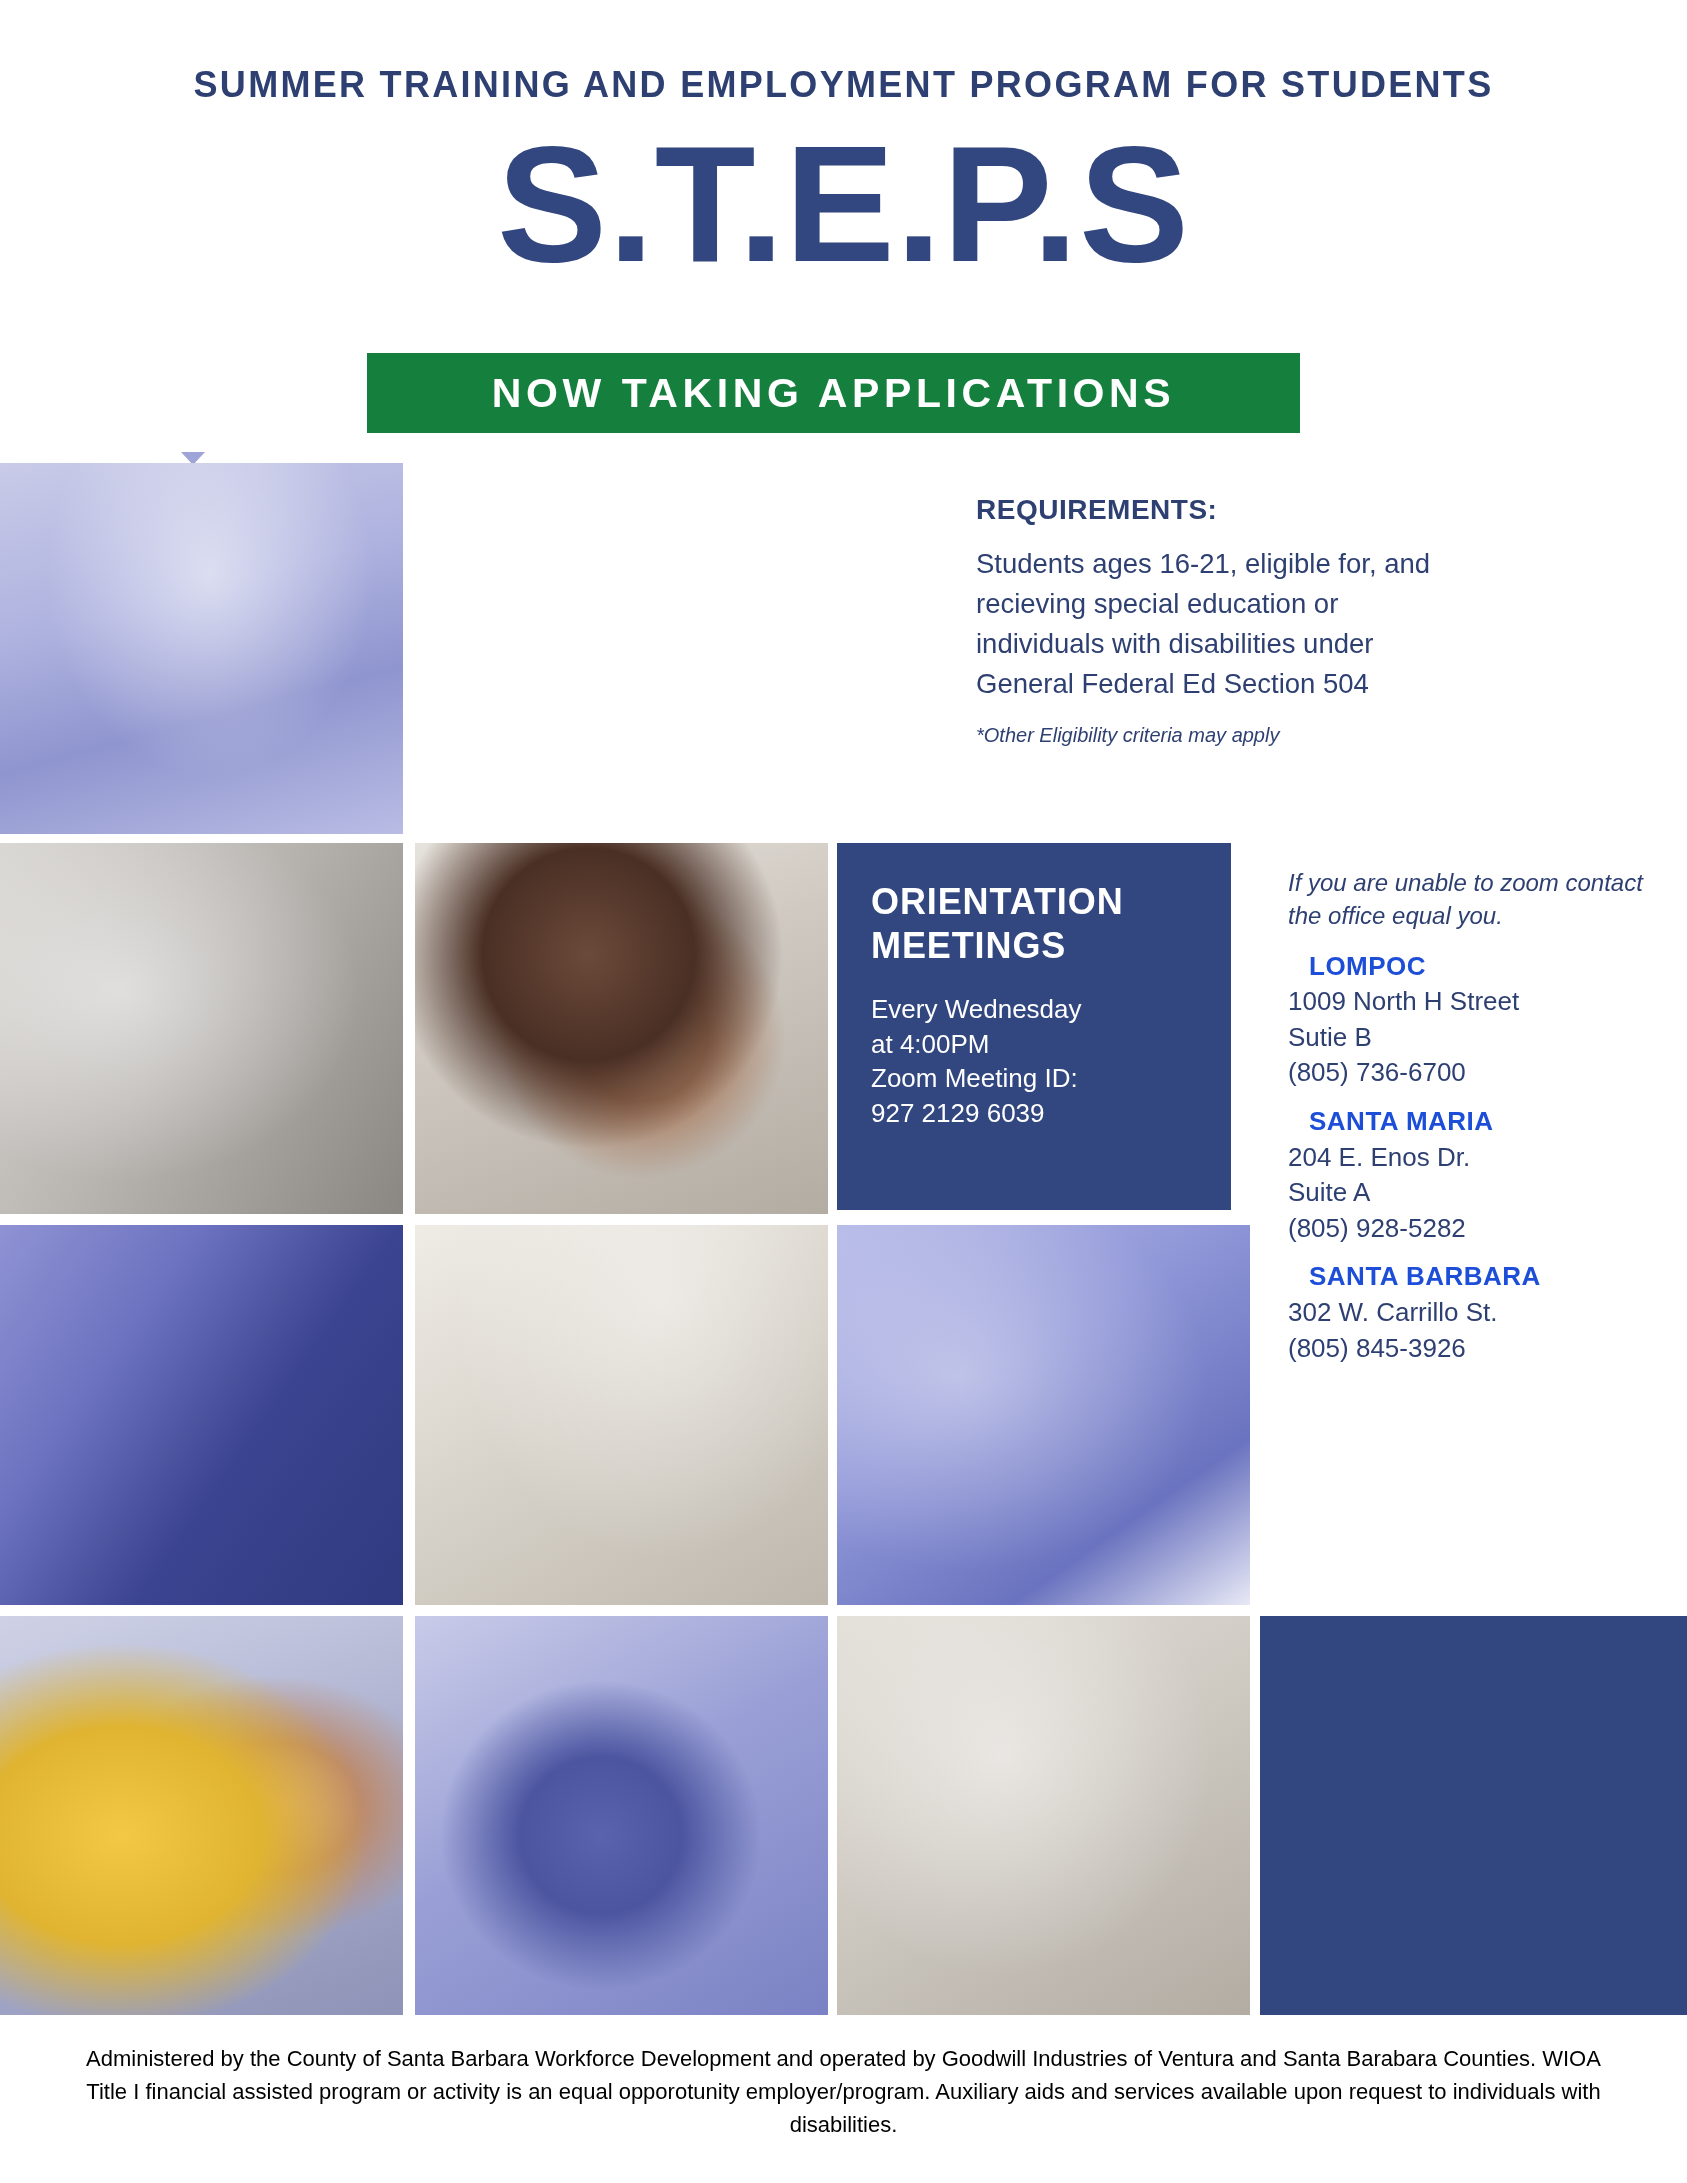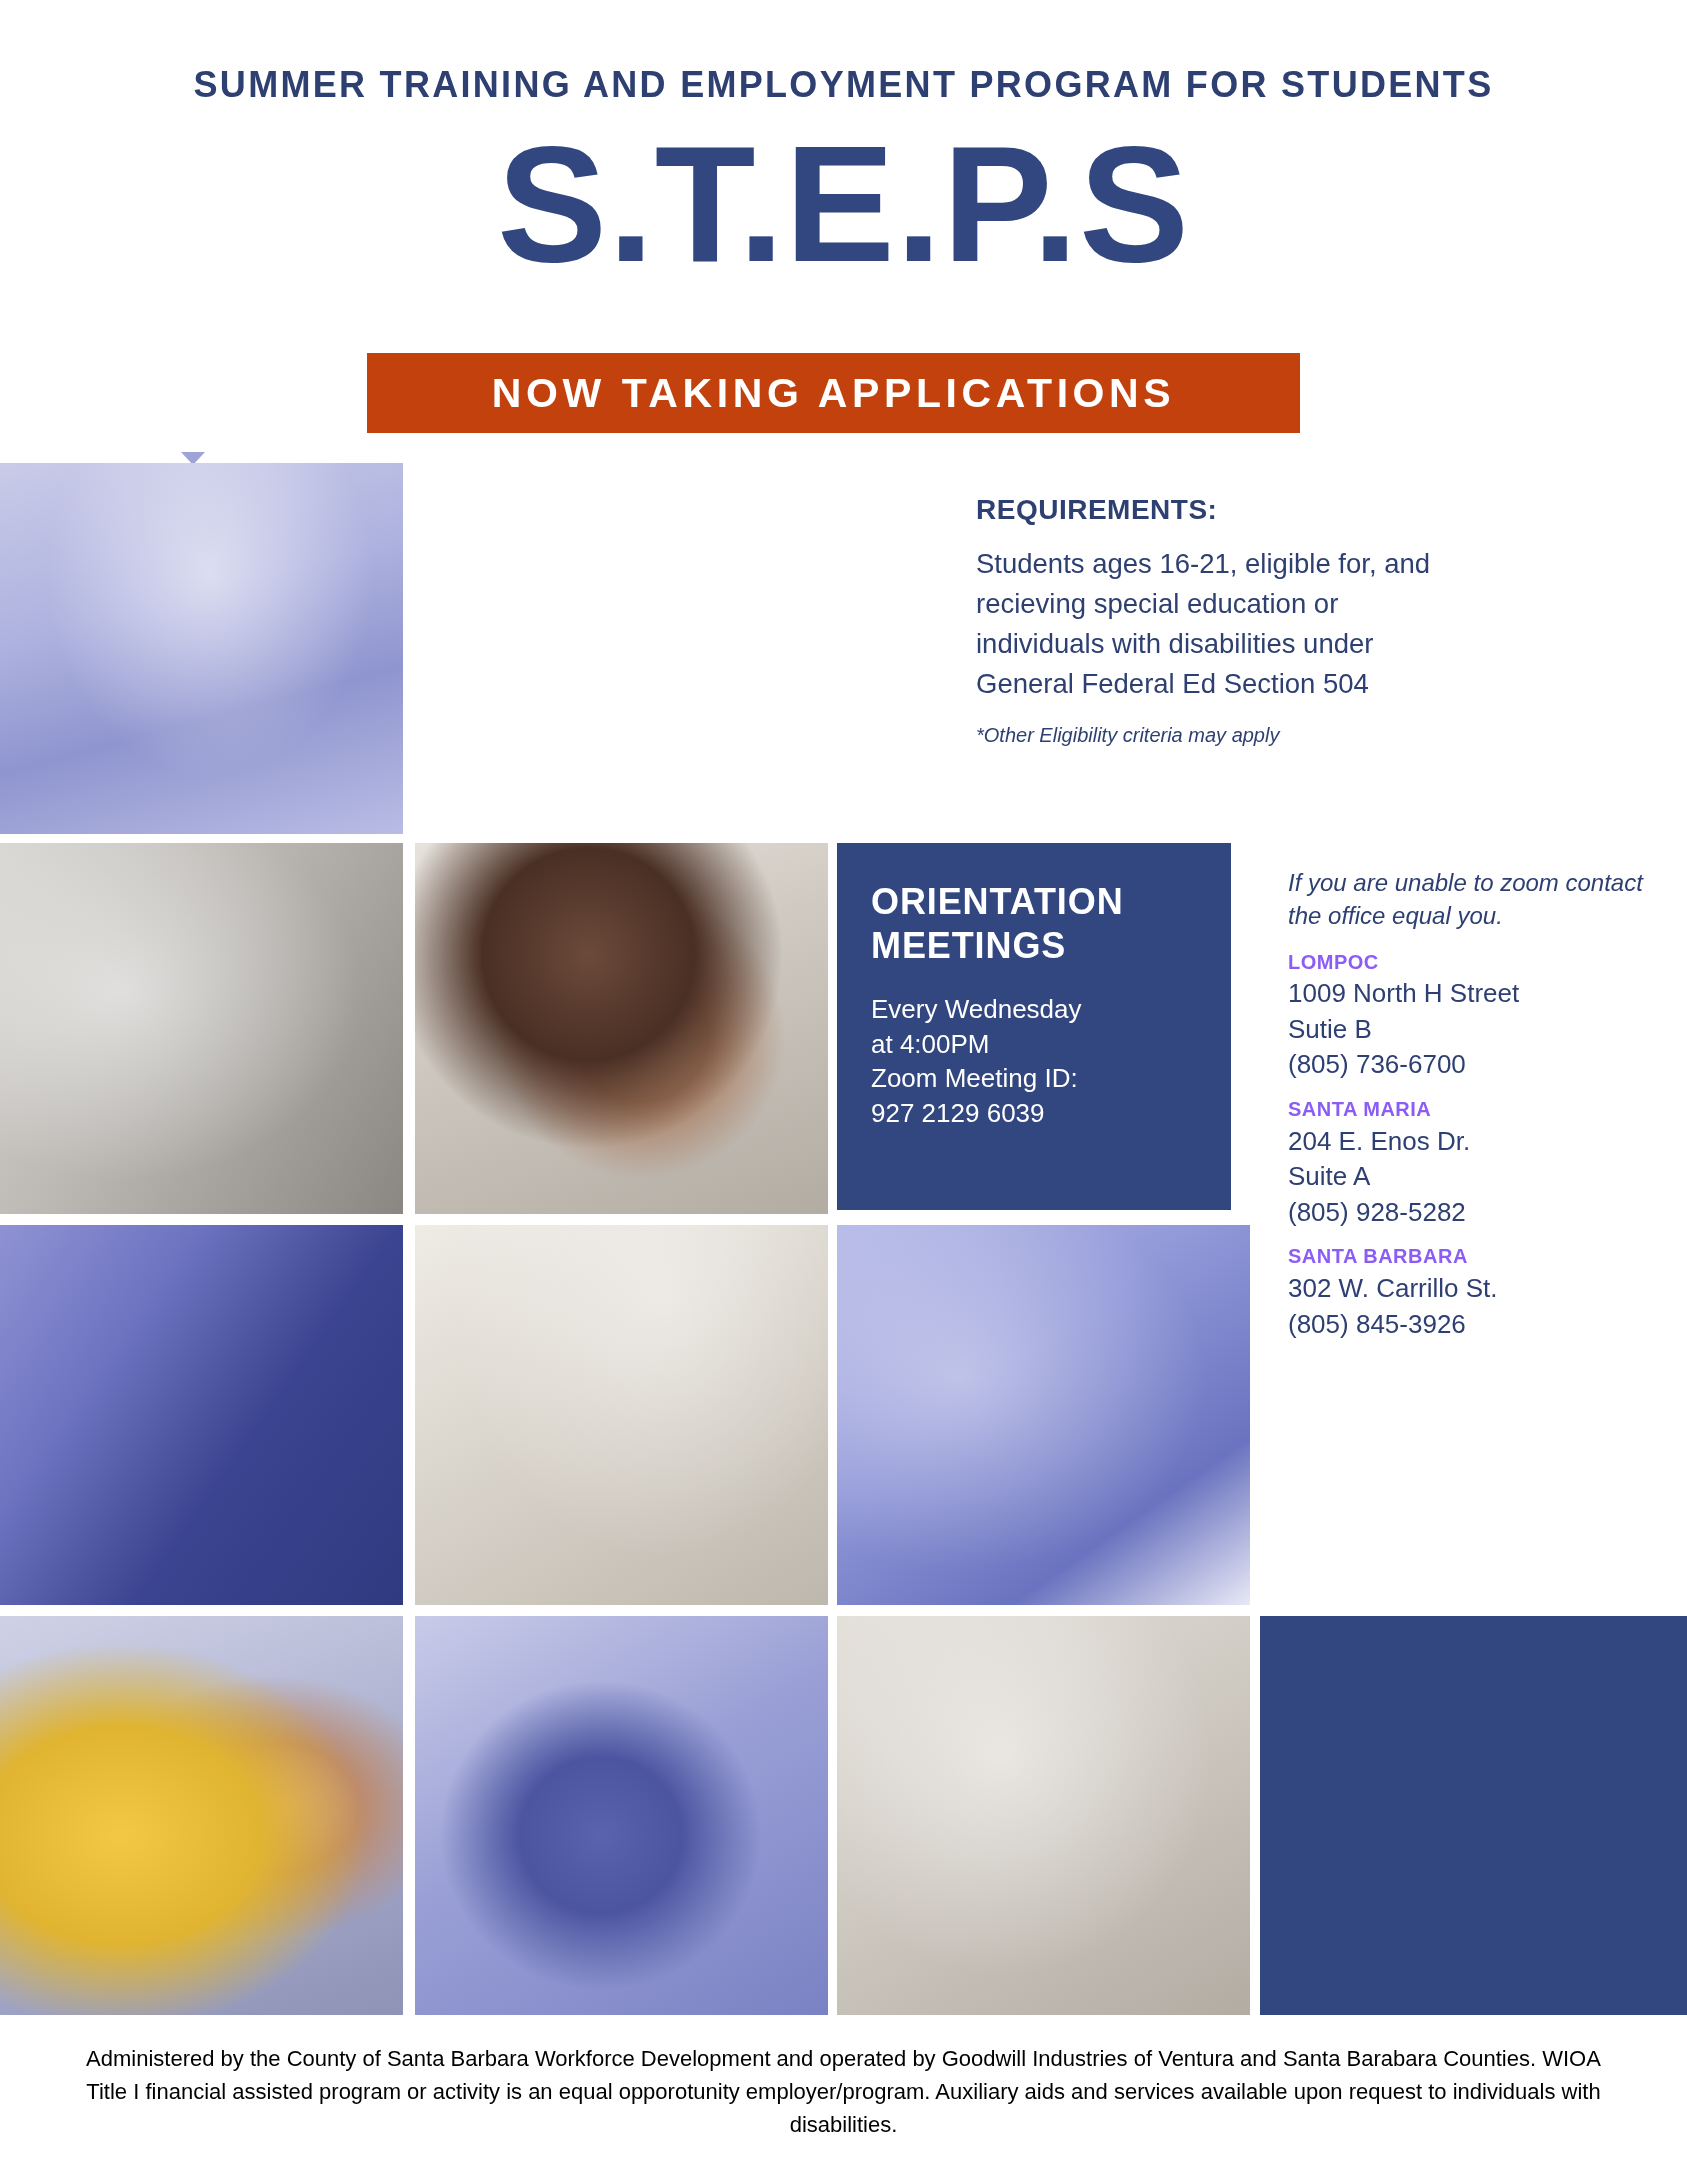--- a/index.html
+++ b/index.html
@@ -45,21 +45,21 @@
     letter-spacing: 0.9px;
     color: #32467f;
     line-height: 1.08;
   }
   .banner {
     position: absolute;
     left: 367px;
     top: 353px;
     width: 933px;
     height: 80px;
-    background: #c2410c;
+    background: #15803d;
     display: flex;
     align-items: center;
     justify-content: center;
   }
   .banner-text {
     font-size: 41px;
     font-weight: bold;
     letter-spacing: 4.6px;
     color: #ffffff;
   }
@@ -219,25 +219,26 @@
     font-size: 24px;
     font-style: italic;
     line-height: 1.38;
     color: #2e3f72;
   }
   .office {
     margin-top: 15.6px;
   }
   .office.first { margin-top: 18.3px; }
   .office-name {
-    font-size: 20px;
+    font-size: 26px;
     font-weight: bold;
     letter-spacing: 0.5px;
-    color: #8b5cf6;
+    color: #1d4ed8;
     margin-bottom: 2.8px;
+    margin-left: 21px;
   }
   .office-line {
     font-size: 26px;
     line-height: 1.36;
     color: #2e3f72;
   }
 
   
   .footer {
     position: absolute;

